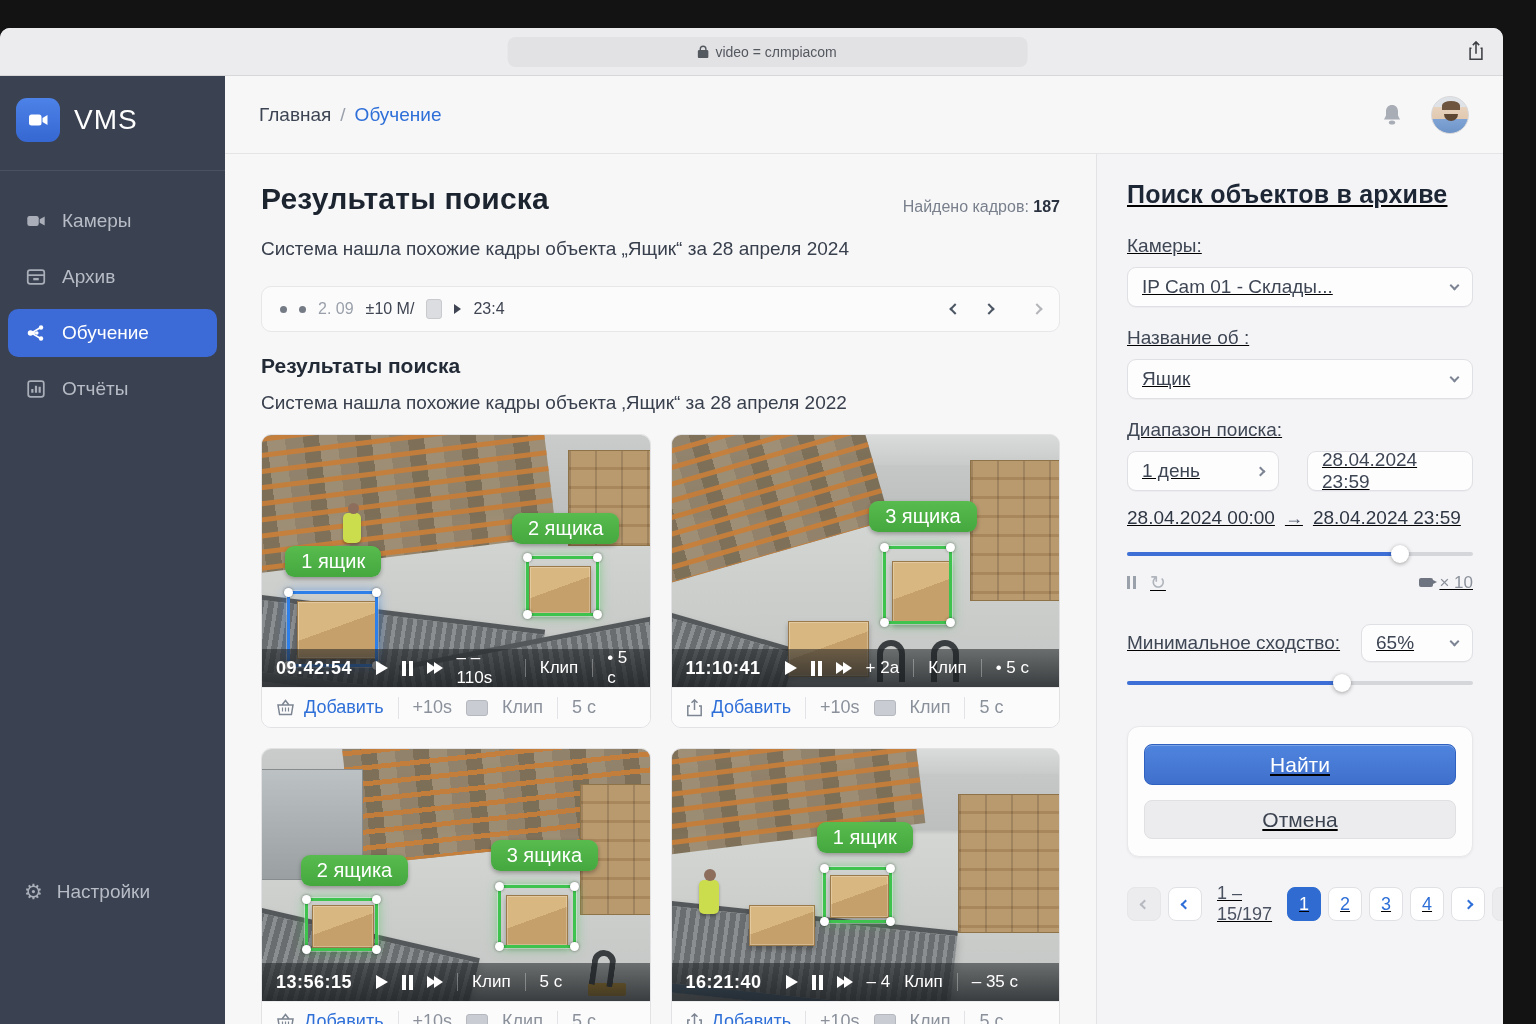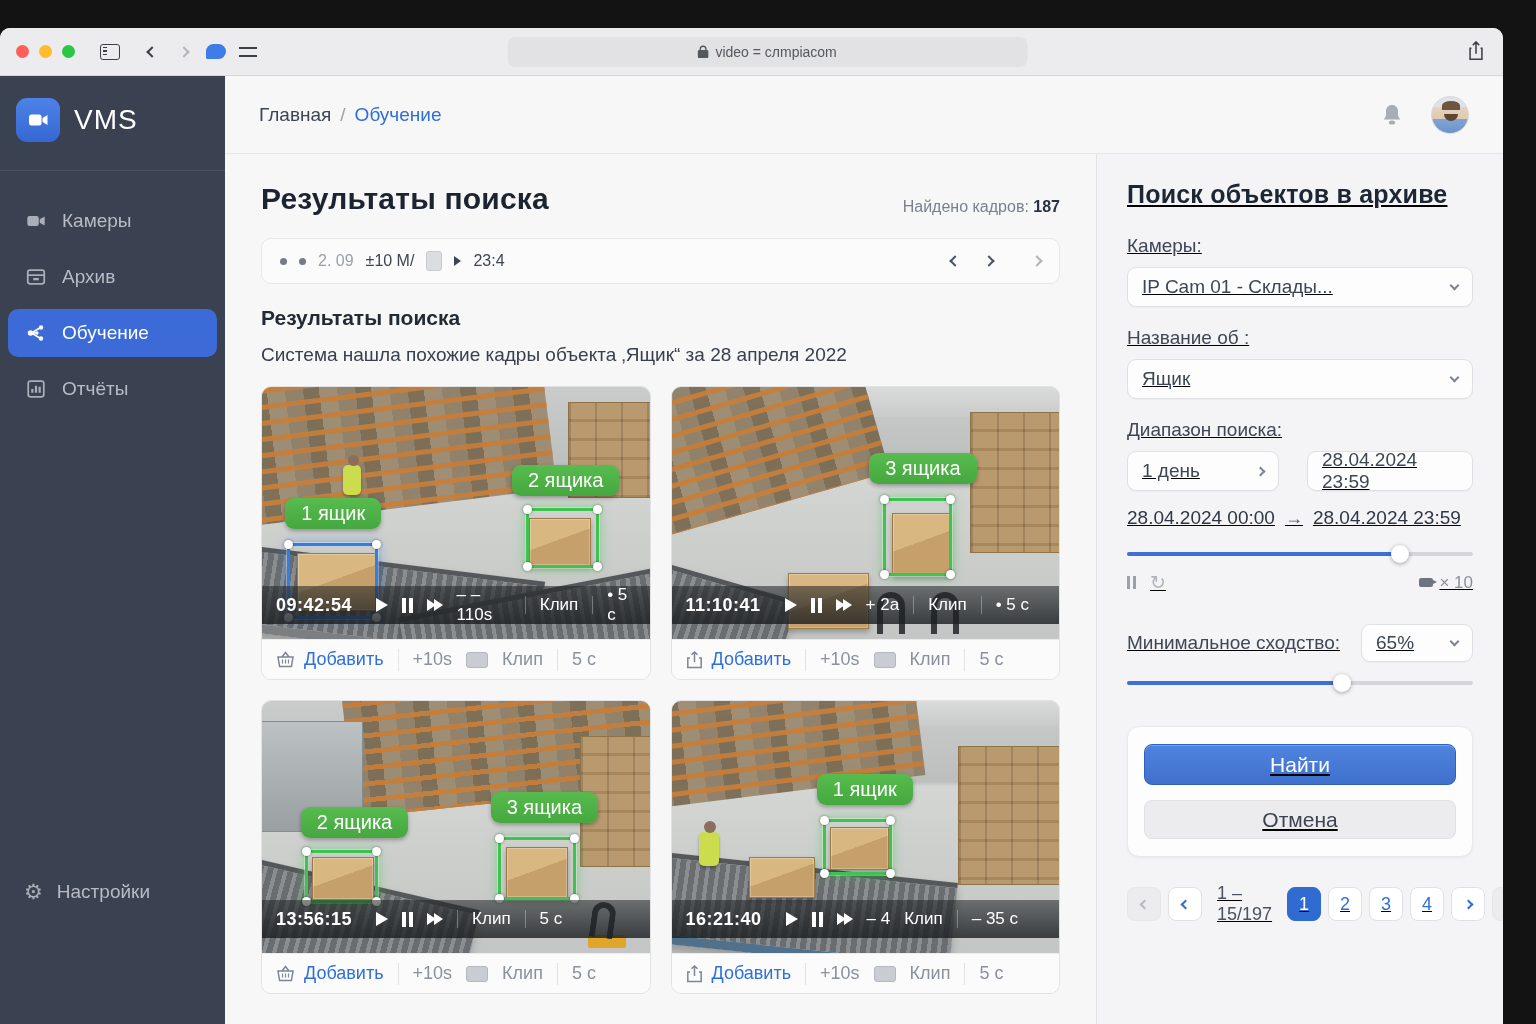--- a/index.html
+++ b/index.html
@@ -4,21 +4,21 @@
 <style>
   * { margin:0; padding:0; box-sizing:border-box; }
   html,body { width:1536px; height:1024px; overflow:hidden; }
   body { background:#131313; font-family:"Liberation Sans","DejaVu Sans",sans-serif; }
 
   .window { position:absolute; left:0; top:28px; width:1503px; height:996px;
             border-radius:10px 10px 0 0; overflow:hidden; background:#f6f6f7; }
 
   
   .chrome { height:48px; background:#ececee; border-bottom:1px solid #d7d7d9;
-            display:flex; align-items:center; padding:0 16px; gap:10px; position:relative; }
+            display:flex; align-items:center; padding:0 16px; gap:10px; position:relative;justify-content:center; }
   .tl { width:13px; height:13px; border-radius:50%; }
   .tl.red{background:#ff5f57} .tl.yellow{background:#febc2e} .tl.green{background:#28c840}
   .chrome-ic { width:22px; height:18px; display:flex; align-items:center; justify-content:center; color:#3c3f44; }
   .panel-ic { width:20px; height:16px; border:1.8px solid #3c3f44; border-radius:3px; position:relative; }
   .panel-ic::before{content:""; position:absolute; left:2px; top:2px; bottom:2px; width:4px;
       background:repeating-linear-gradient(180deg,#3c3f44 0 1.5px,transparent 1.5px 3.5px);}
   .chev { display:inline-block; width:8px; height:8px; border-right:2.4px solid currentColor; border-bottom:2.4px solid currentColor; }
   .chev.left{ transform:rotate(135deg);} .chev.right{ transform:rotate(-45deg);} .chev.down{ transform:rotate(45deg); margin-top:-3px;}
   .dim { color:#b3b5b9; }
   .bubble { width:20px; height:15px; background:#3e7ce8; border-radius:8px 8px 8px 2px; }
@@ -111,21 +111,21 @@
 
   .bbox { position:absolute; border:3px solid #3ec34f; border-radius:4px;
           box-shadow:0 0 0 1px rgba(255,255,255,.35), 0 0 12px rgba(62,195,79,.55); }
   .bbox.blue { border-color:#2f7fe8; box-shadow:0 0 0 1px rgba(255,255,255,.35), 0 0 12px rgba(47,127,232,.55); }
   .bbox i { position:absolute; width:9px; height:9px; border-radius:50%; background:#fff; box-shadow:0 0 3px rgba(0,0,0,.45); }
   .bbox i:nth-child(1){ left:-6px; top:-6px; } .bbox i:nth-child(2){ right:-6px; top:-6px; }
   .bbox i:nth-child(3){ left:-6px; bottom:-6px; } .bbox i:nth-child(4){ right:-6px; bottom:-6px; }
   .tag { position:absolute; background:linear-gradient(180deg,#57bb4e,#45a83f); color:#fff; font-size:20px;
          padding:4px 16px; border-radius:9px; white-space:nowrap; box-shadow:0 2px 4px rgba(0,0,0,.3); }
 
-  .ovbar { position:absolute; left:0; right:0; bottom:15px; height:38px;
+  .ovbar { position:absolute; left:0; right:0; bottom:0; height:38px;
            background:linear-gradient(180deg,rgba(32,35,38,.55),rgba(28,31,34,.82));
            display:flex; align-items:center; gap:14px; padding:0 14px; color:#fff; font-size:17px; }
   .ov-time { font-weight:700; font-size:18px; letter-spacing:.5px; }
   .i-play { width:0; height:0; border-left:12px solid #fff; border-top:7px solid transparent; border-bottom:7px solid transparent; }
   .i-pause { width:11px; height:15px; border-left:4px solid #fff; border-right:4px solid #fff; }
   .i-ff { display:flex; }
   .i-ff::before,.i-ff::after { content:""; width:0; height:0; border-left:9px solid #fff;
         border-top:6px solid transparent; border-bottom:6px solid transparent; }
   .i-ff::after { margin-left:-2px; }
   .ov-sep { width:1px; height:18px; background:rgba(255,255,255,.3); }
@@ -298,20 +298,21 @@
       <div class="body-row">
 
         <div class="main">
           <div class="h1-row">
             <span class="h1">Результаты поиска</span>
             <span class="found">
               <span>Найдено кадров:</span>
               <b>187</b>
             </span>
           </div>
+          <div class="subtitle">Система нашла похожие кадры объекта „Ящик“ за 28 апреля 2024</div>
 
           <div class="strip">
             <span class="dot"></span>
             <span class="dot"></span>
             <span>2. 09</span>
             <span class="strip-dark">±10 М/</span>
             <span class="strip-box"></span>
             <span class="mini-play"></span>
             <span class="strip-dark">23:4</span>
             <span class="strip-right">

